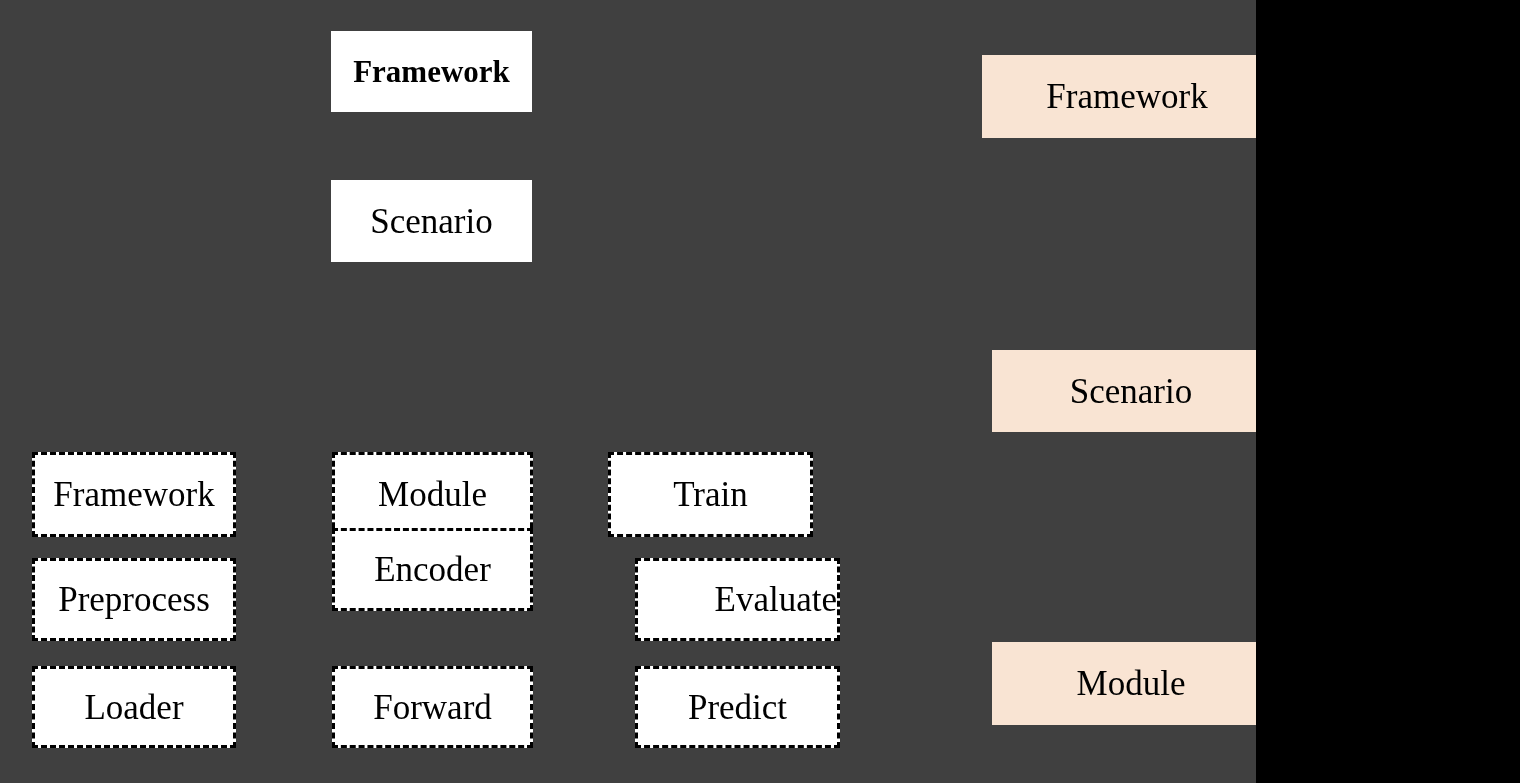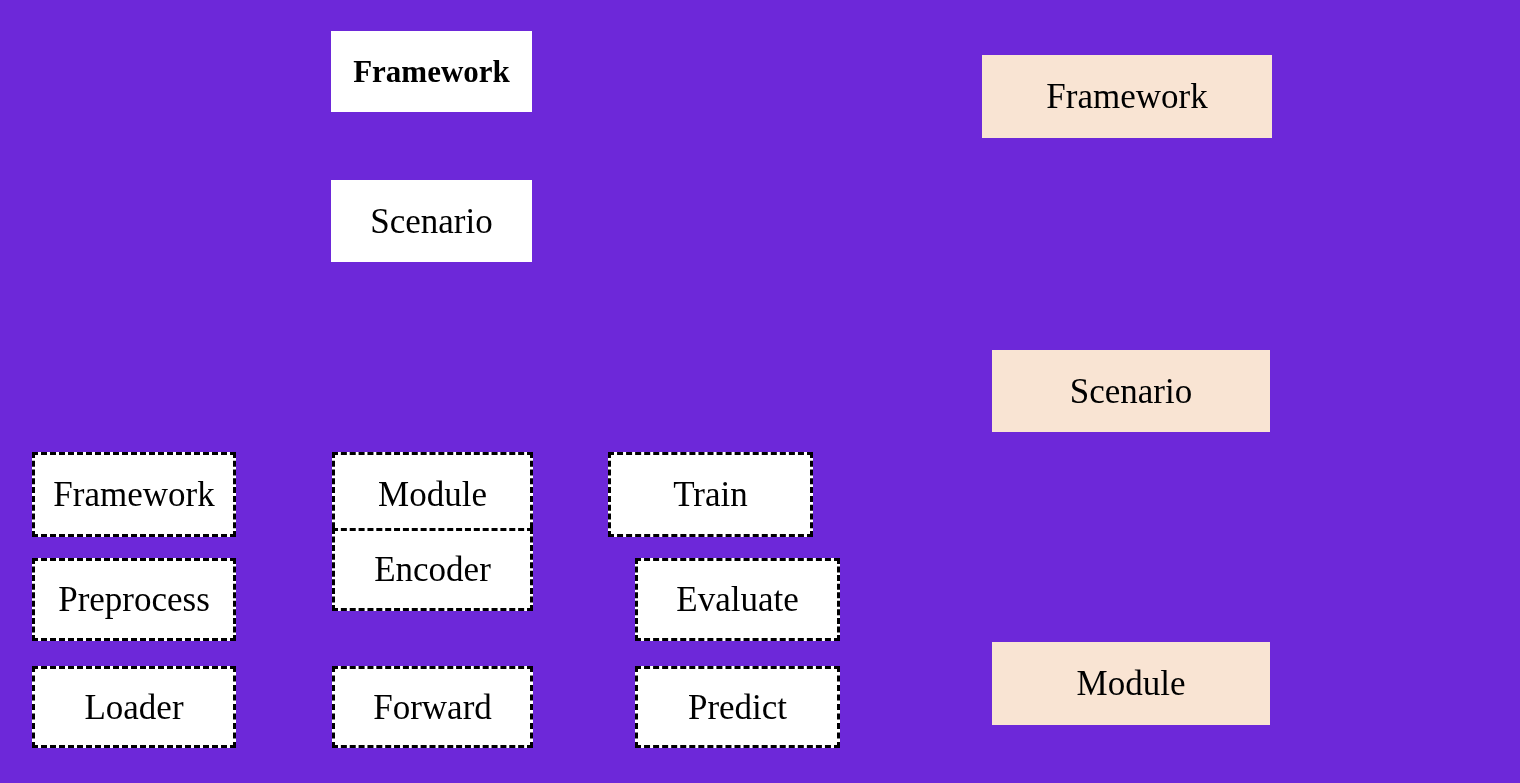--- a/index.html
+++ b/index.html
@@ -2,23 +2,23 @@
 <html><head>
 <meta charset="utf-8">
 <style>
   html, body {
     margin: 0;
     padding: 0;
     background: #000000;
   }
   #canvas {
     position: relative;
-    width: 1520px;
+    width: 1256px;
     height: 783px;
-    background: #6d28d9;
+    background: #404040;
     overflow: hidden;
     font-family: "Liberation Serif", "DejaVu Serif", serif;
   }
   .box {
     position: absolute;
     box-sizing: border-box;
     display: flex;
     align-items: center;
     justify-content: center;
     color: #000000;
@@ -36,21 +36,21 @@
   .p-scl  { left: 331px; top: 180px; width: 201px; height: 82px; }
 
   
   .p-c1r1 { left: 32px;  top: 452px; width: 204px; height: 85px; }
   .p-c1r2 { left: 32px;  top: 558px; width: 204px; height: 83px; }
   .p-c1r3 { left: 32px;  top: 666px; width: 204px; height: 82px; }
   .p-c2r1 { left: 332px; top: 452px; width: 201px; height: 85px; }
   .p-c2r2 { left: 332px; top: 528px; width: 201px; height: 83px; }
   .p-c2r3 { left: 332px; top: 666px; width: 201px; height: 82px; font-family: Liberation Serif, serif; }
   .p-c3r1 { left: 608px; top: 452px; width: 205px; height: 85px; }
-  .p-c3r2 { left: 635px; top: 558px; width: 205px; height: 83px; }
+  .p-c3r2 { left: 635px; top: 558px; width: 205px; height: 83px; justify-content: flex-end; }
   .p-c3r3 { left: 635px; top: 666px; width: 205px; height: 82px; }
 
   
   .p-fwr  { left: 982px; top: 55px;  width: 290px; height: 83px; }
   .p-scr  { left: 992px; top: 350px; width: 278px; height: 82px; }
   .p-mdr  { left: 992px; top: 642px; width: 278px; height: 83px; }
 </style>
 </head>
 <body>
 

